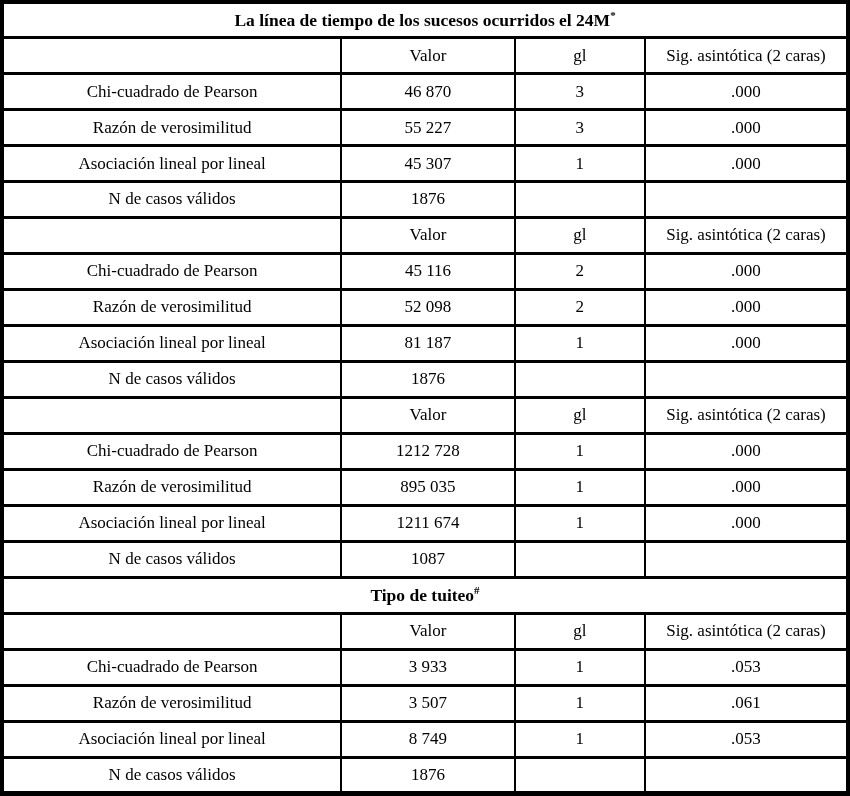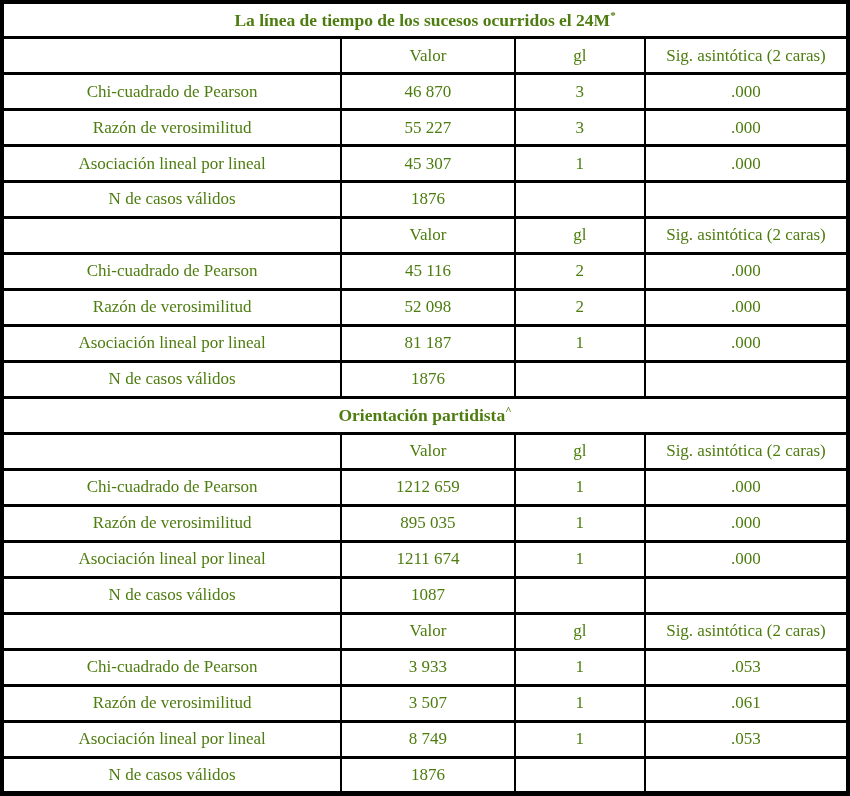--- a/index.html
+++ b/index.html
@@ -6,21 +6,21 @@
     margin: 0;
     padding: 0;
     background: #ffffff;
   }
   .page {
     width: 850px;
     height: 796px;
     box-sizing: border-box;
     background: #ffffff;
     font-family: "Liberation Serif", "DejaVu Serif", serif;
-    color: #4d7c0f;
+    color: #000000;
     border-radius: 7px;
   }
   table.stats {
     width: 850px;
     height: 796px;
     table-layout: fixed;
     border-collapse: collapse;
     box-sizing: border-box;
   }
   table.stats td {
@@ -123,54 +123,54 @@
         <td>1</td>
         <td>.000</td>
       </tr>
       <tr>
         <td>N de casos válidos</td>
         <td>1876</td>
         <td></td>
         <td></td>
       </tr>
 
+      <tr class="header-row">
+        <td></td>
+        <td>Valor</td>
+        <td>gl</td>
+        <td>Sig. asintótica (2 caras)</td>
+      </tr>
+      <tr>
+        <td>Chi-cuadrado de Pearson</td>
+        <td>1212 728</td>
+        <td>1</td>
+        <td>.000</td>
+      </tr>
+      <tr>
+        <td>Razón de verosimilitud</td>
+        <td>895 035</td>
+        <td>1</td>
+        <td>.000</td>
+      </tr>
+      <tr>
+        <td>Asociación lineal por lineal</td>
+        <td>1211 674</td>
+        <td>1</td>
+        <td>.000</td>
+      </tr>
+      <tr>
+        <td>N de casos válidos</td>
+        <td>1087</td>
+        <td></td>
+        <td></td>
+      </tr>
+
       <tr class="title-row">
-        <td colspan="4"><span>Orientación partidista</span><sup>^</sup></td>
-      </tr>
-      <tr class="header-row">
-        <td></td>
-        <td>Valor</td>
-        <td>gl</td>
-        <td>Sig. asintótica (2 caras)</td>
-      </tr>
-      <tr>
-        <td>Chi-cuadrado de Pearson</td>
-        <td>1212 659</td>
-        <td>1</td>
-        <td>.000</td>
-      </tr>
-      <tr>
-        <td>Razón de verosimilitud</td>
-        <td>895 035</td>
-        <td>1</td>
-        <td>.000</td>
-      </tr>
-      <tr>
-        <td>Asociación lineal por lineal</td>
-        <td>1211 674</td>
-        <td>1</td>
-        <td>.000</td>
-      </tr>
-      <tr>
-        <td>N de casos válidos</td>
-        <td>1087</td>
-        <td></td>
-        <td></td>
-      </tr>
-
+        <td colspan="4"><span>Tipo de tuiteo</span><sup>#</sup></td>
+      </tr>
       <tr class="header-row">
         <td></td>
         <td>Valor</td>
         <td>gl</td>
         <td>Sig. asintótica (2 caras)</td>
       </tr>
       <tr>
         <td>Chi-cuadrado de Pearson</td>
         <td>3 933</td>
         <td>1</td>

